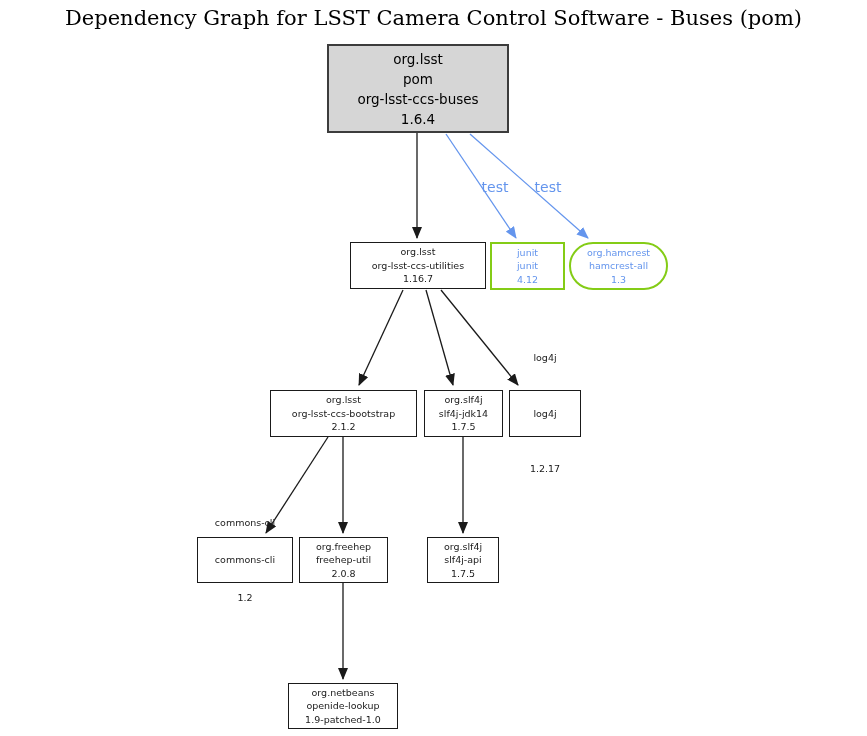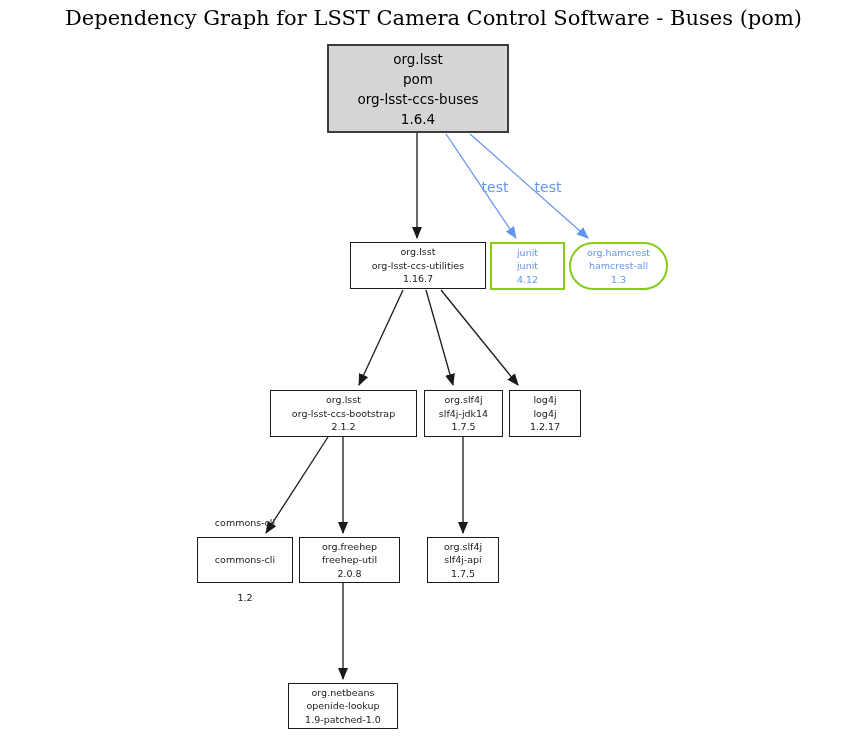--- a/index.html
+++ b/index.html
@@ -130,33 +130,33 @@
     <div>org-lsst-ccs-bootstrap</div>
     <div>2.1.2</div>
   </div>
 
   <div class="node" style="left:424px; top:390px; width:79px; height:47px;">
     <div>org.slf4j</div>
     <div>slf4j-jdk14</div>
     <div>1.7.5</div>
   </div>
 
-  <div class="node" style="left:509px; top:390px; width:72px; height:47px;">
+  <div class="node" style="left:509px; top:390px; width:72px; height:47px;gap:42px;">
     <div>log4j</div>
     <div>log4j</div>
     <div>1.2.17</div>
   </div>
 
   <div class="node" style="left:197px; top:537px; width:96px; height:46px;gap:24px;">
     <div>commons-cli</div>
     <div>commons-cli</div>
     <div>1.2</div>
   </div>
 
-  <div class="node" style="left:299px; top:537px; width:101px; height:46px;">
+  <div class="node" style="left:299px; top:537px; width:89px; height:46px;">
     <div>org.freehep</div>
     <div>freehep-util</div>
     <div>2.0.8</div>
   </div>
 
   <div class="node" style="left:427px; top:537px; width:72px; height:46px;">
     <div>org.slf4j</div>
     <div>slf4j-api</div>
     <div>1.7.5</div>
   </div>

